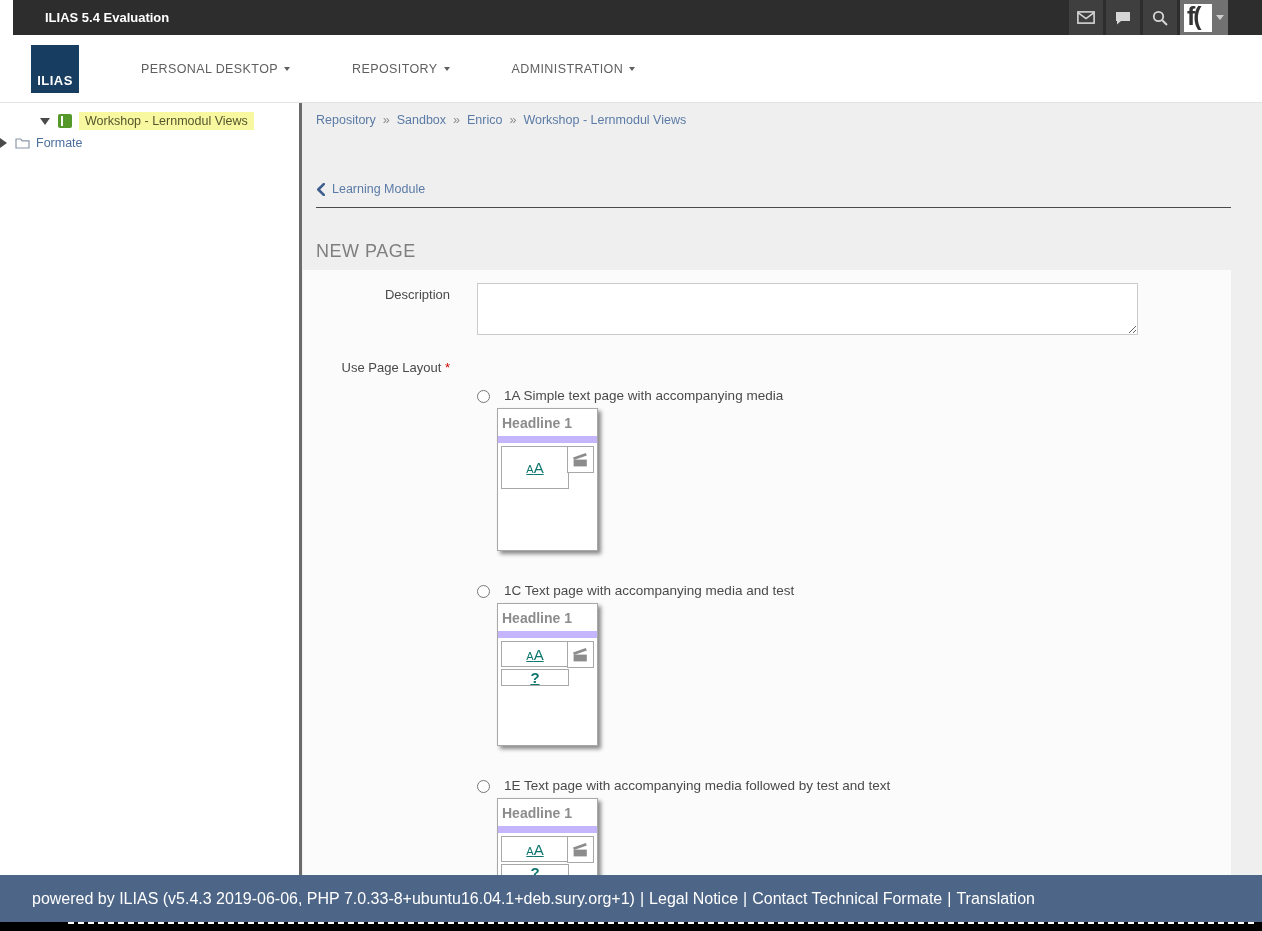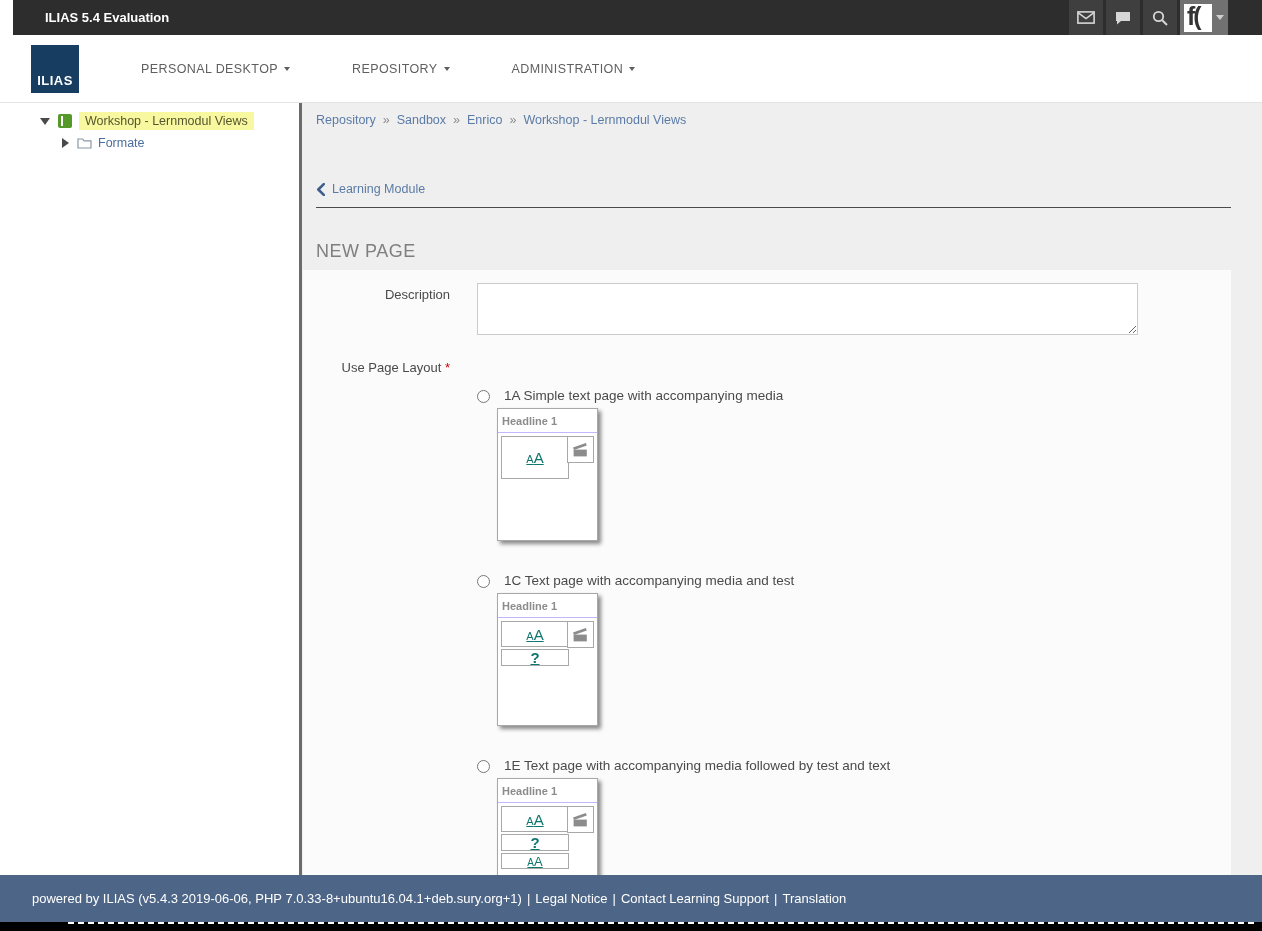--- a/index.html
+++ b/index.html
@@ -24,21 +24,21 @@
   .mainnav { height:68px; background:#fff; display:flex; align-items:center; border-bottom:1px solid #e3e3e3;gap:36px; }
   .logo { width:48px; height:48px; margin-left:31px; background:var(--brand-blue); color:#fff; font-weight:bold; font-size:13px; letter-spacing:.5px; display:flex; align-items:flex-end; justify-content:center; padding-bottom:5px; flex:none; }
   .nav-item { margin-left:26px; color:#5f5f5f; font-size:12.5px; letter-spacing:.4px; display:flex; align-items:center; gap:6px; }
   .nav-caret { width:0; height:0; border-left:3.5px solid transparent; border-right:3.5px solid transparent; border-top:4.5px solid #5f5f5f; }
 
   
   .content { display:flex; height:772px; }
   .tree { width:299px; background:#fff; padding-top:7px; flex:none; }
   .tree-row { display:flex; align-items:center; height:22px; font-size:12.5px; }
   .tree-row.lvl1 { padding-left:40px; }
-  .tree-row.lvl2 { padding-left:62px; }
+  .tree-row.lvl2 { }
   .tri-down { width:0; height:0; border-left:5px solid transparent; border-right:5px solid transparent; border-top:7px solid #4a4a4a; margin-right:8px; cursor:pointer; }
   .tri-right { width:0; height:0; border-top:5px solid transparent; border-bottom:5px solid transparent; border-left:7px solid #4a4a4a; margin-right:8px; cursor:pointer; }
   .lm-icon { width:14px; height:14px; background:#56992b; border-radius:2px; margin-right:7px; position:relative; flex:none; }
   .lm-icon::after { content:""; position:absolute; left:3px; top:2px; bottom:2px; width:2px; background:#fff; }
   .folder-icon { margin-right:6px; flex:none; display:flex; }
   .hl-label { background:var(--highlight-yellow); color:#56562e; padding:2px 6px; }
   .tree-link { color:#4b6e9c; }
 
   .divider { width:3px; background:#6b6b6b; flex:none; }
 
@@ -57,35 +57,35 @@
   .req { color:var(--required-red); }
   .fctrl { margin-left:27px; flex:1; margin-right:13px; }
   .title-input { width:100%; height:23px; background:var(--error-bg); border:1px solid var(--error-border); padding:2px 6px; font-size:13px; font-family:inherit; }
   .desc-textarea { width:661px; height:52px; border:1px solid #cbcbcb; background:#fff; resize:both; font-family:inherit; font-size:13px; padding:3px 6px; }
 
   .opt { margin-bottom:16px; }
   .opt-head { display:flex; align-items:flex-end; gap:14px; font-size:13.5px; color:#4a4a4a; cursor:pointer;margin-top:32px; }
   .opt-head input[type=radio] { width:13px; height:13px; margin:0; }
 
   .thumb { width:101px; margin:5px 0 0 20px; background:#fff; border:1px solid #a8a8a8; box-shadow:3px 3px 4px rgba(0,0,0,.45); }
-  .thumb-head { font-size:11px; font-weight:bold; color:#8c8c8c; padding:6px 4px 5px 4px; border-bottom:1px solid #c4b5fd; }
+  .thumb-head { font-size:14px; font-weight:bold; color:#8c8c8c; padding:6px 4px 5px 4px; border-bottom:7px solid #c4b5fd; }
   .thumb-body { position:relative; padding:3px; height:107px; }
   .blk { width:68px; border:1px solid #a8a8a8; margin-bottom:2px; display:flex; align-items:center; justify-content:center; color:#0f766e; background:#fff;text-decoration:underline; }
   .blk-text-lg { height:43px; }
   .blk-text { height:26px; }
   .blk-text-sm { height:16px; }
   .blk-q { height:17px; font-weight:bold; font-size:15px; }
   .blk-glyph { display:block; font-size:15px; line-height:1; }
   .blk-glyph::first-letter { font-size:11px; }
   .blk-text-sm .blk-glyph { font-size:13px; }
   .blk-text-sm .blk-glyph::first-letter { font-size:10px; }
   .media-box { position:absolute; top:3px; right:3px; width:27px; height:27px; border:1px solid #a8a8a8; display:flex; align-items:center; justify-content:center; background:#fff; }
 
   
-  footer { height:47px; background:var(--footer-slate); color:#fff; display:flex; align-items:center; padding-left:32px; font-size:13px; }
+  footer { height:47px; background:var(--footer-slate); color:#fff; display:flex; align-items:center; padding-left:32px; font-size:16px; }
   footer a { color:#fff; }
   .fsep { margin:0 5px; }
   .bottom-strip { height:9px; background:#000; position:relative; }
   .bottom-strip::before { content:""; position:absolute; top:0; left:68px; right:8px; border-top:2px dashed #fff; }
 </style>
 </head>
 <body>
 
 <header class="topbar">
   <span class="topbar-title">ILIAS 5.4 Evaluation</span>
@@ -267,17 +267,17 @@
 
     </section>
   </main>
 </div>
 
 <footer>
   <span>powered by ILIAS (v5.4.3 2019-06-06, PHP 7.0.33-8+ubuntu16.04.1+deb.sury.org+1)</span>
   <span class="fsep">|</span>
   <a>Legal Notice</a>
   <span class="fsep">|</span>
-  <a>Contact Learning Support</a>
+  <a>Contact Technical Formate</a>
   <span class="fsep">|</span>
   <a>Translation</a>
 </footer>
 <div class="bottom-strip"></div>
 
 </body></html>

